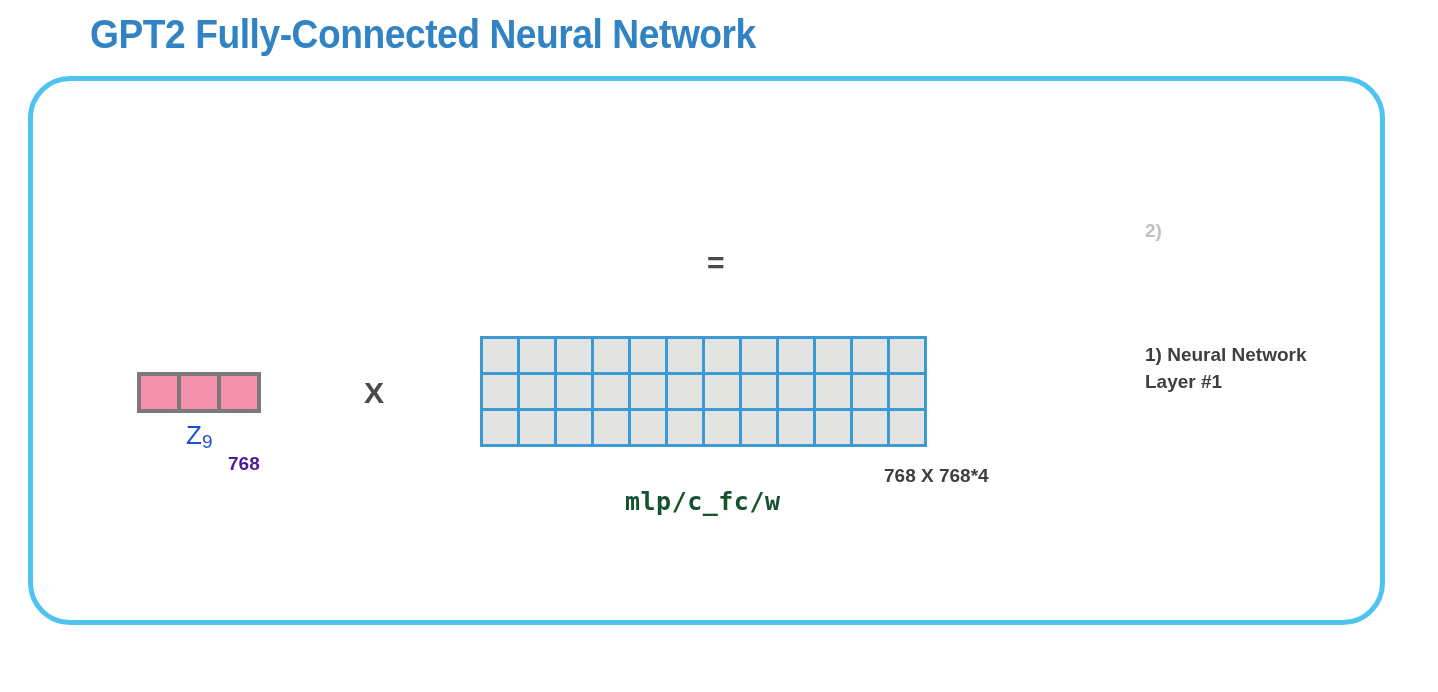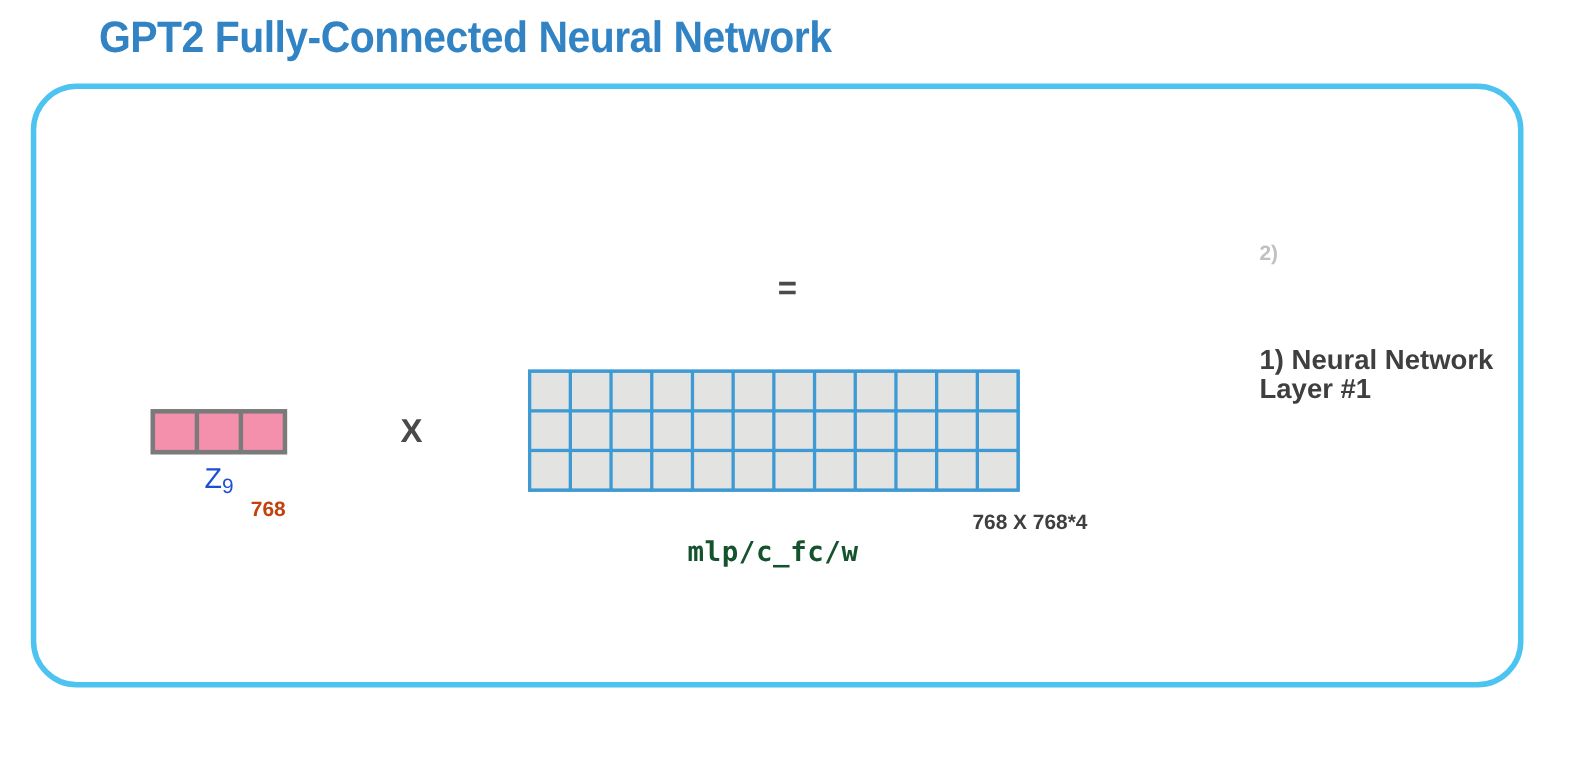--- a/index.html
+++ b/index.html
@@ -77,21 +77,21 @@
     font-size: 19px;
     vertical-align: -4px;
   }
 
   #input-dim-label {
     position: absolute;
     left: 228px;
     top: 453px;
     font-size: 19px;
     font-weight: bold;
-    color: #c2410c;
+    color: #4c1d95;
     white-space: nowrap;
   }
 
   
   #multiply-operator {
     position: absolute;
     left: 364px;
     top: 376px;
     font-size: 30px;
     font-weight: bold;
@@ -166,23 +166,23 @@
     top: 220px;
     font-size: 19px;
     font-weight: bold;
     color: #c0c0c0;
     white-space: nowrap;
   }
 
   #annotation-step-1 {
     position: absolute;
     left: 1145px;
-    top: 314px;
+    top: 341px;
     width: 215px;
-    font-size: 25px;
+    font-size: 19px;
     font-weight: bold;
     color: #3f3f3f;
     line-height: 27px;
   }
 </style>
 </head>
 <body>
 
 <div id="page-title">GPT2 Fully-Connected Neural Network</div>
 

